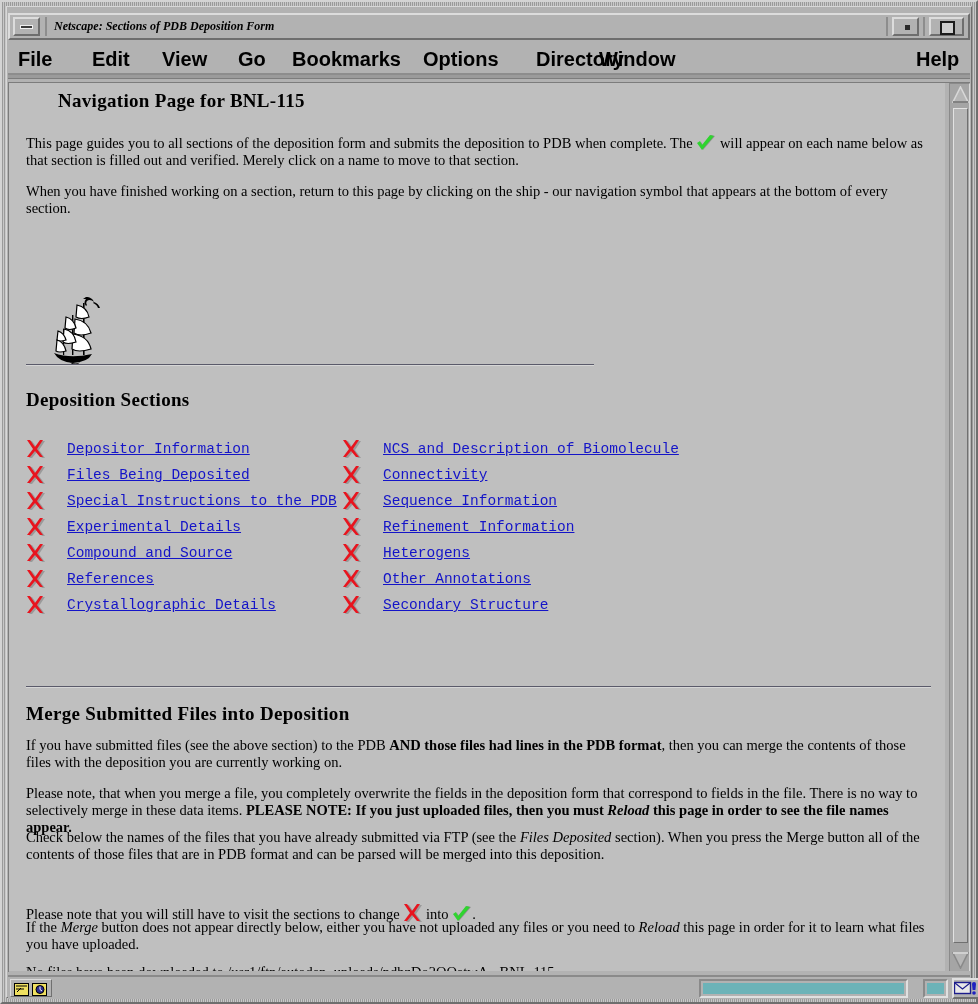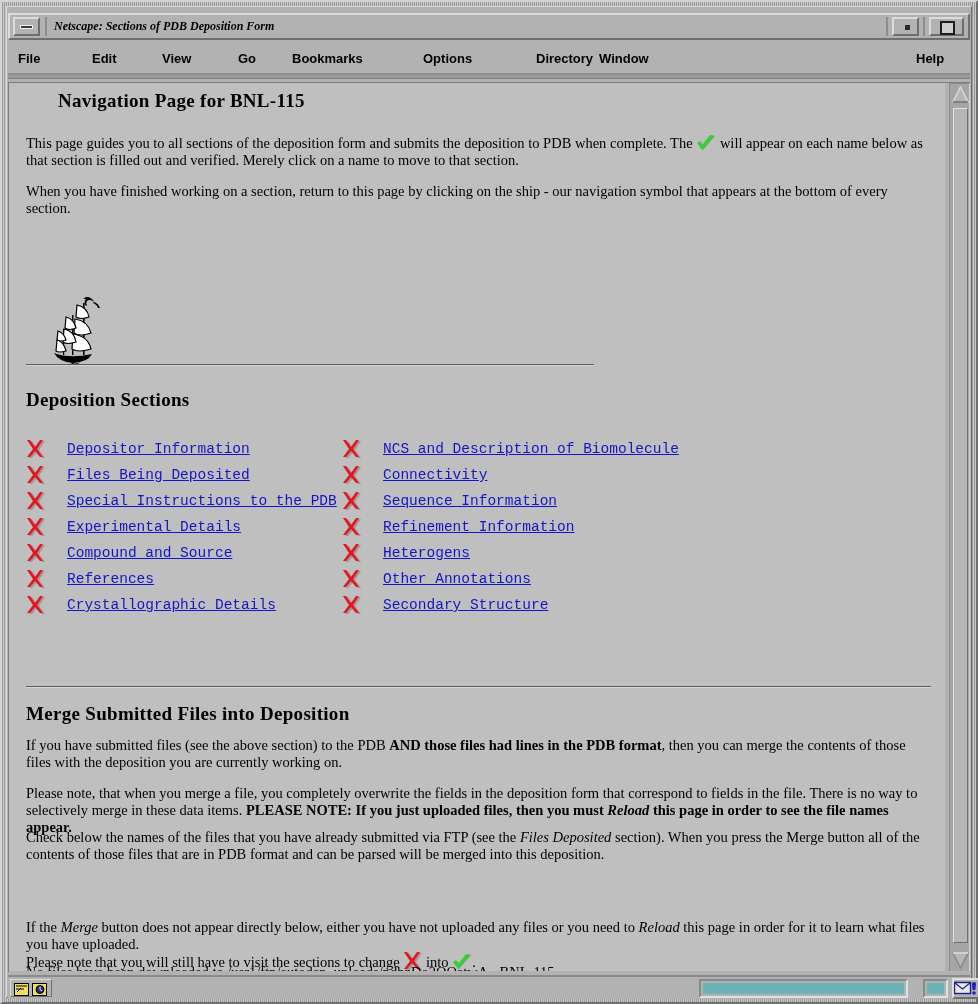--- a/index.html
+++ b/index.html
@@ -120,21 +120,21 @@
     width: 962px; height: 32px;
     background: #b2b2b2;
     box-sizing: border-box;
     border-bottom: 2px solid #8d8d8d;
   }
   .menu-item {
     position: absolute;
     top: 0; height: 32px; line-height: 32px;
     font-family: "Liberation Sans", sans-serif;
     font-weight: bold;
-    font-size: 13px;
+    font-size: 20px;
     color: #000;
     white-space: nowrap;
     cursor: default;
     text-align: right;
   }
   #menubar-underline {
     position: absolute;
     left: 8px; top: 75px; width: 962px; height: 3px;
     background: #9b9b9b;
     border-bottom: 1px solid #7d7d7d;
@@ -526,21 +526,21 @@
       <hr class="doc-hr" style="left:17px; top:603px; width:905px;">
 
       <h1 class="doc-h" style="left:17px; top:620px;">Merge Submitted Files into Deposition</h1>
 
       <p class="doc-p" style="left:17px; top:654px; width:905px;"><span>If you have submitted files (see the above section) to the PDB </span><span class="b">AND those files had lines in the PDB format</span><span>, then you can merge the contents of those files with the deposition you are currently working on.</span></p>
 
       <p class="doc-p" style="left:17px; top:702px; width:905px;"><span>Please note, that when you merge a file, you completely overwrite the fields in the deposition form that correspond to fields in the file. There is no way to selectively merge in these data items. </span><span class="b">PLEASE NOTE: If you just uploaded files, then you must </span><span class="b i">Reload</span><span class="b"> this page in order to see the file names appear.</span></p>
 
       <p class="doc-p" style="left:17px; top:746px; width:905px;"><span>Check below the names of the files that you have already submitted via FTP (see the </span><span class="i">Files Deposited</span><span> section). When you press the Merge button all of the contents of those files that are in PDB format and can be parsed will be merged into this deposition.</span></p>
 
-      <p class="doc-p" style="left:17px; top:820px; width:905px;margin-top:48px;"><span>Please note that you will still have to visit the sections to change </span><span class="xmark"><svg width="19" height="20" viewBox="0 0 19 20">
+      <p class="doc-p" style="left:17px; top:820px; width:905px;"><span>Please note that you will still have to visit the sections to change </span><span class="xmark"><svg width="19" height="20" viewBox="0 0 19 20">
               <path d="M3 2 L6 2 L11 9 L16 2 L19 2 L13 11 L19 19 L16 19 L11 13 L6 19 L3 19 L9 11 Z" fill="#9a9a9a"></path>
               <path d="M1 1 L4 1 L9 8 L14 1 L17 1 L11 10 L17 18 L14 18 L9 12 L4 18 L1 18 L7 10 Z" fill="#e8141e"></path>
             </svg></span><span> into </span><span class="check"><svg width="20" height="17" viewBox="0 0 20 17">
               <path d="M3 9 L7 15 L19 1 L15 0 L7 10 L5 7 Z" fill="#8f8f8f"></path>
               <path d="M1 8 L6 15 L18 1 L14 0 L6 10 L4 6 Z" fill="#2fd42f"></path>
             </svg></span><span>.</span></p>
 
       <p class="doc-p" style="left:17px; top:836px; width:905px;"><span>If the </span><span class="i">Merge</span><span> button does not appear directly below, either you have not uploaded any files or you need to </span><span class="i">Reload</span><span> this page in order for it to learn what files you have uploaded.</span></p>
 
       <p class="doc-p" style="left:17px; top:881px; width:905px;">No files have been downloaded to /usr1/ftp/autodep_uploads/pdbzDo2OOatwA - BNL-115.</p>

